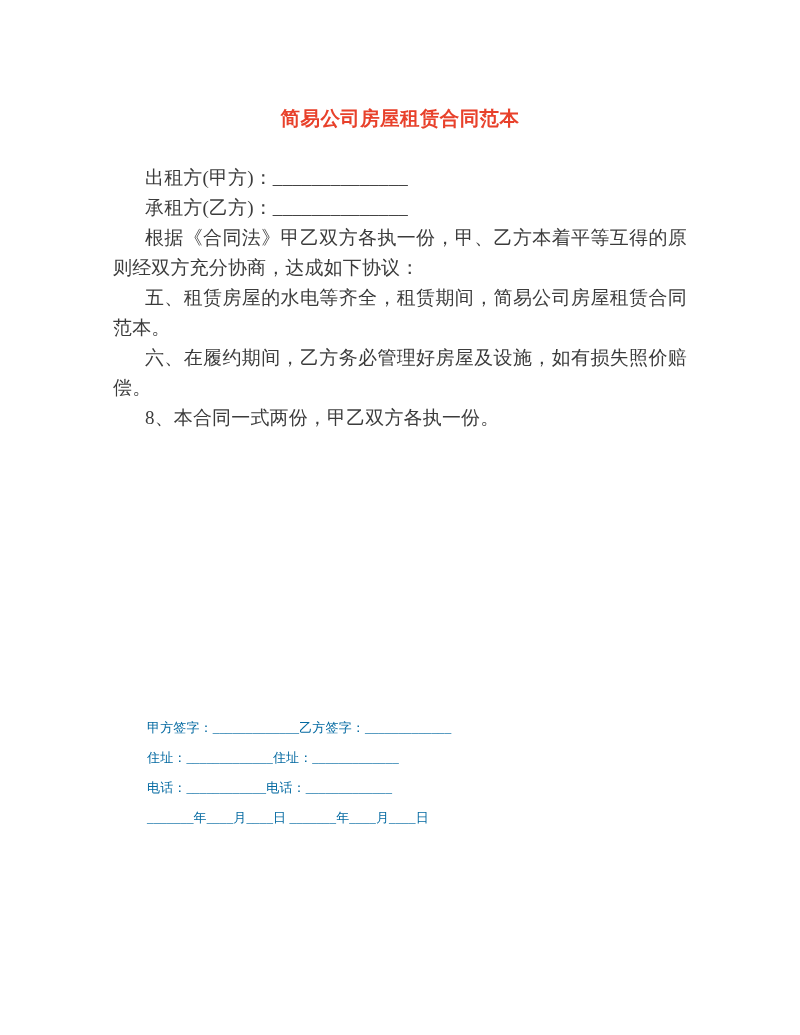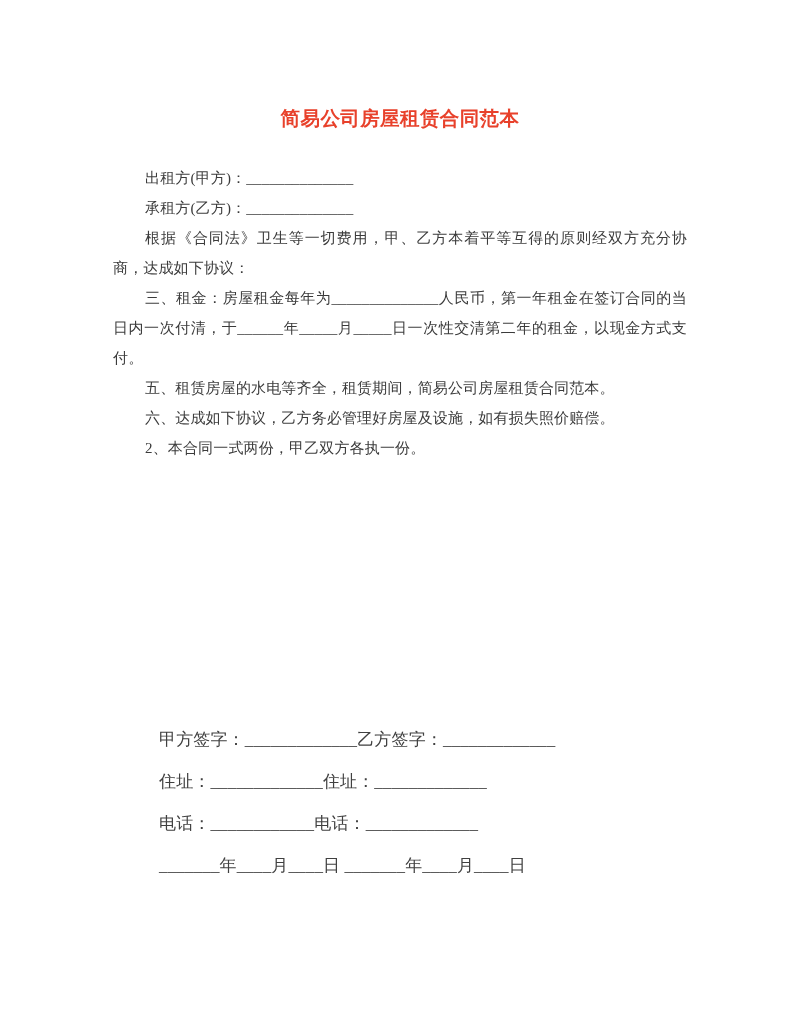--- a/index.html
+++ b/index.html
@@ -37,74 +37,73 @@
     line-height: 24px;
     font-family: "Liberation Sans", "DejaVu Sans", sans-serif;
   }
   .body-block {
     position: absolute;
     left: 113px;
     top: 163px;
     width: 574px;
   }
   .para {
-    font-size: 15px;
+    font-size: 19px;
     line-height: 30px;
     text-align: justify;
     text-justify: inter-ideograph;
     margin: 0;
     letter-spacing: 0.15px;
     word-break: break-all;
     color: #3b3b3b;
   }
   .indent2 {
     text-indent: 32px;
   }
   .sig-block {
     position: absolute;
     left: 147px;
     top: 713px;
     width: 540px;
   }
   .sig-line {
-    font-size: 17px;
+    font-size: 13px;
     line-height: 30px;
-    margin: 12px;
+    margin: 0;
     white-space: nowrap;
-    color: #404040;
+    color: #0369a1;
     letter-spacing: 0.15px;
   }
 </style>
 </head>
 <body>
 
 <div class="page">
 
   <h1 class="doc-title">简易公司房屋租赁合同范本</h1>
 
   <div class="body-block">
 
     <p class="para indent2">出租方(甲方)：______________</p>
 
     <p class="para indent2">承租方(乙方)：______________</p>
 
-    <p class="para indent2">根据《合同法》卫生等一切费用，甲、乙方本着平等互得的原则经双方充分协商，达成如下协议：</p>
+    <p class="para indent2">根据《合同法》甲乙双方各执一份，甲、乙方本着平等互得的原则经双方充分协商，达成如下协议：</p>
 
 
 
-    <p class="para indent2">三、租金：房屋租金每年为______________人民币，第一年租金在签订合同的当日内一次付清，于______年_____月_____日一次性交清第二年的租金，以现金方式支付。</p>
 
 
     <p class="para indent2">五、租赁房屋的水电等齐全，租赁期间，简易公司房屋租赁合同范本。</p>
 
-    <p class="para indent2">六、达成如下协议，乙方务必管理好房屋及设施，如有损失照价赔偿。</p>
+    <p class="para indent2">六、在履约期间，乙方务必管理好房屋及设施，如有损失照价赔偿。</p>
 
 
 
-    <p class="para indent2">2、本合同一式两份，甲乙双方各执一份。</p>
+    <p class="para indent2">8、本合同一式两份，甲乙双方各执一份。</p>
 
   </div>
 
   <div class="sig-block">
 
     <p class="sig-line">甲方签字：_____________乙方签字：_____________</p>
 
     <p class="sig-line">住址：_____________住址：_____________</p>
 
     <p class="sig-line">电话：____________电话：_____________</p>

